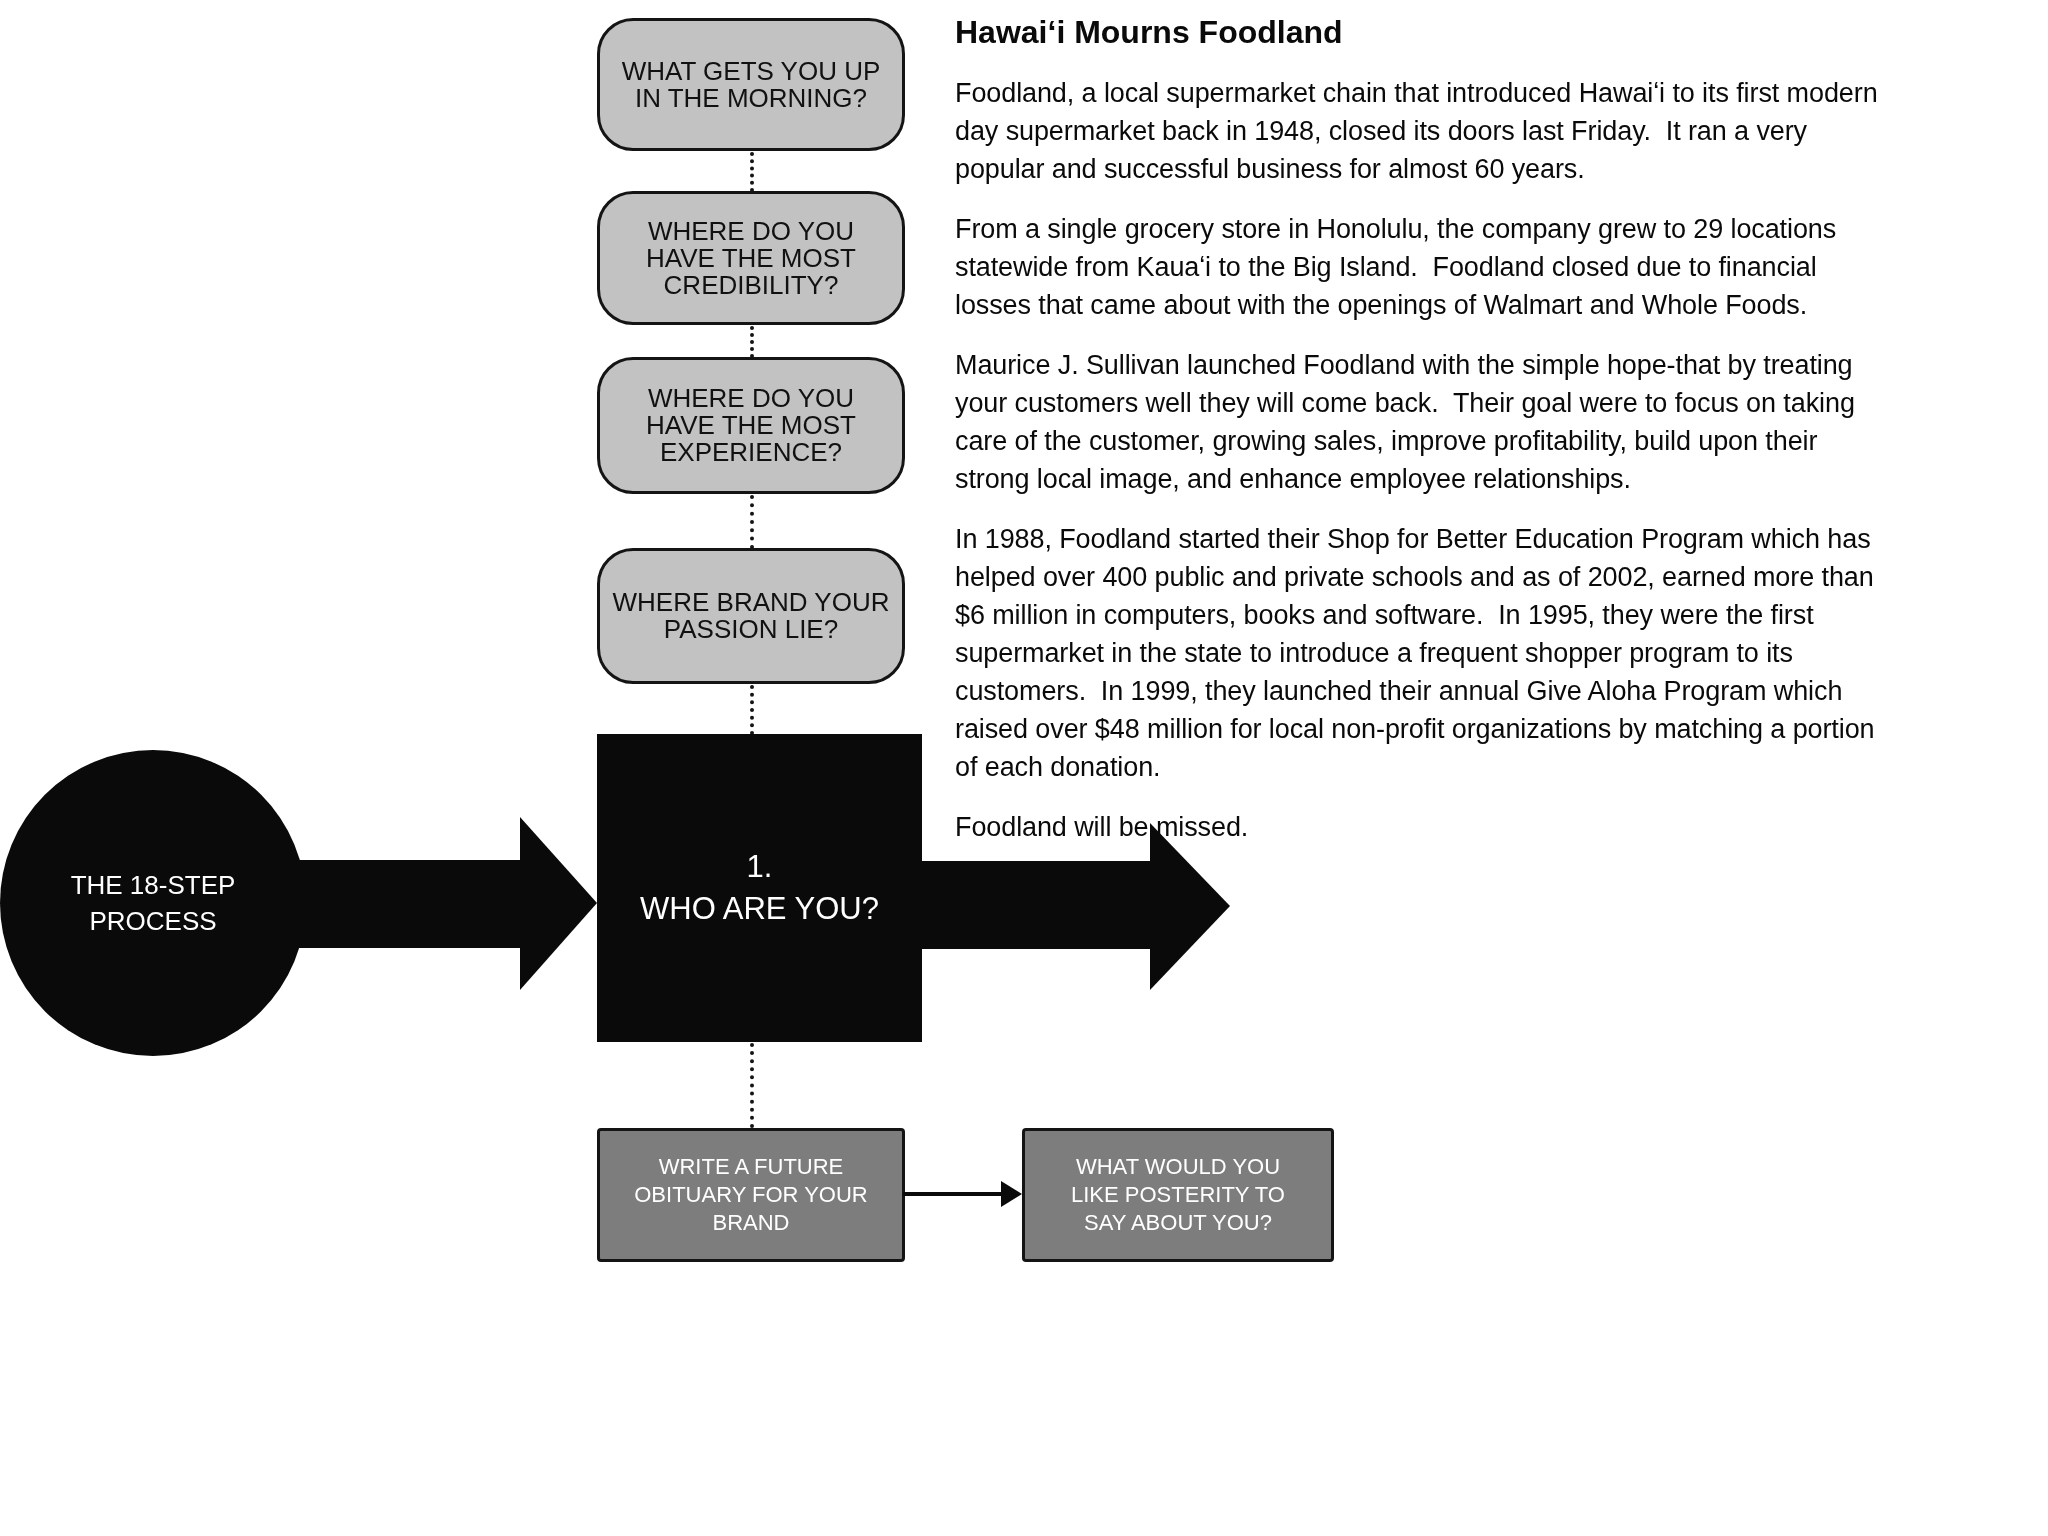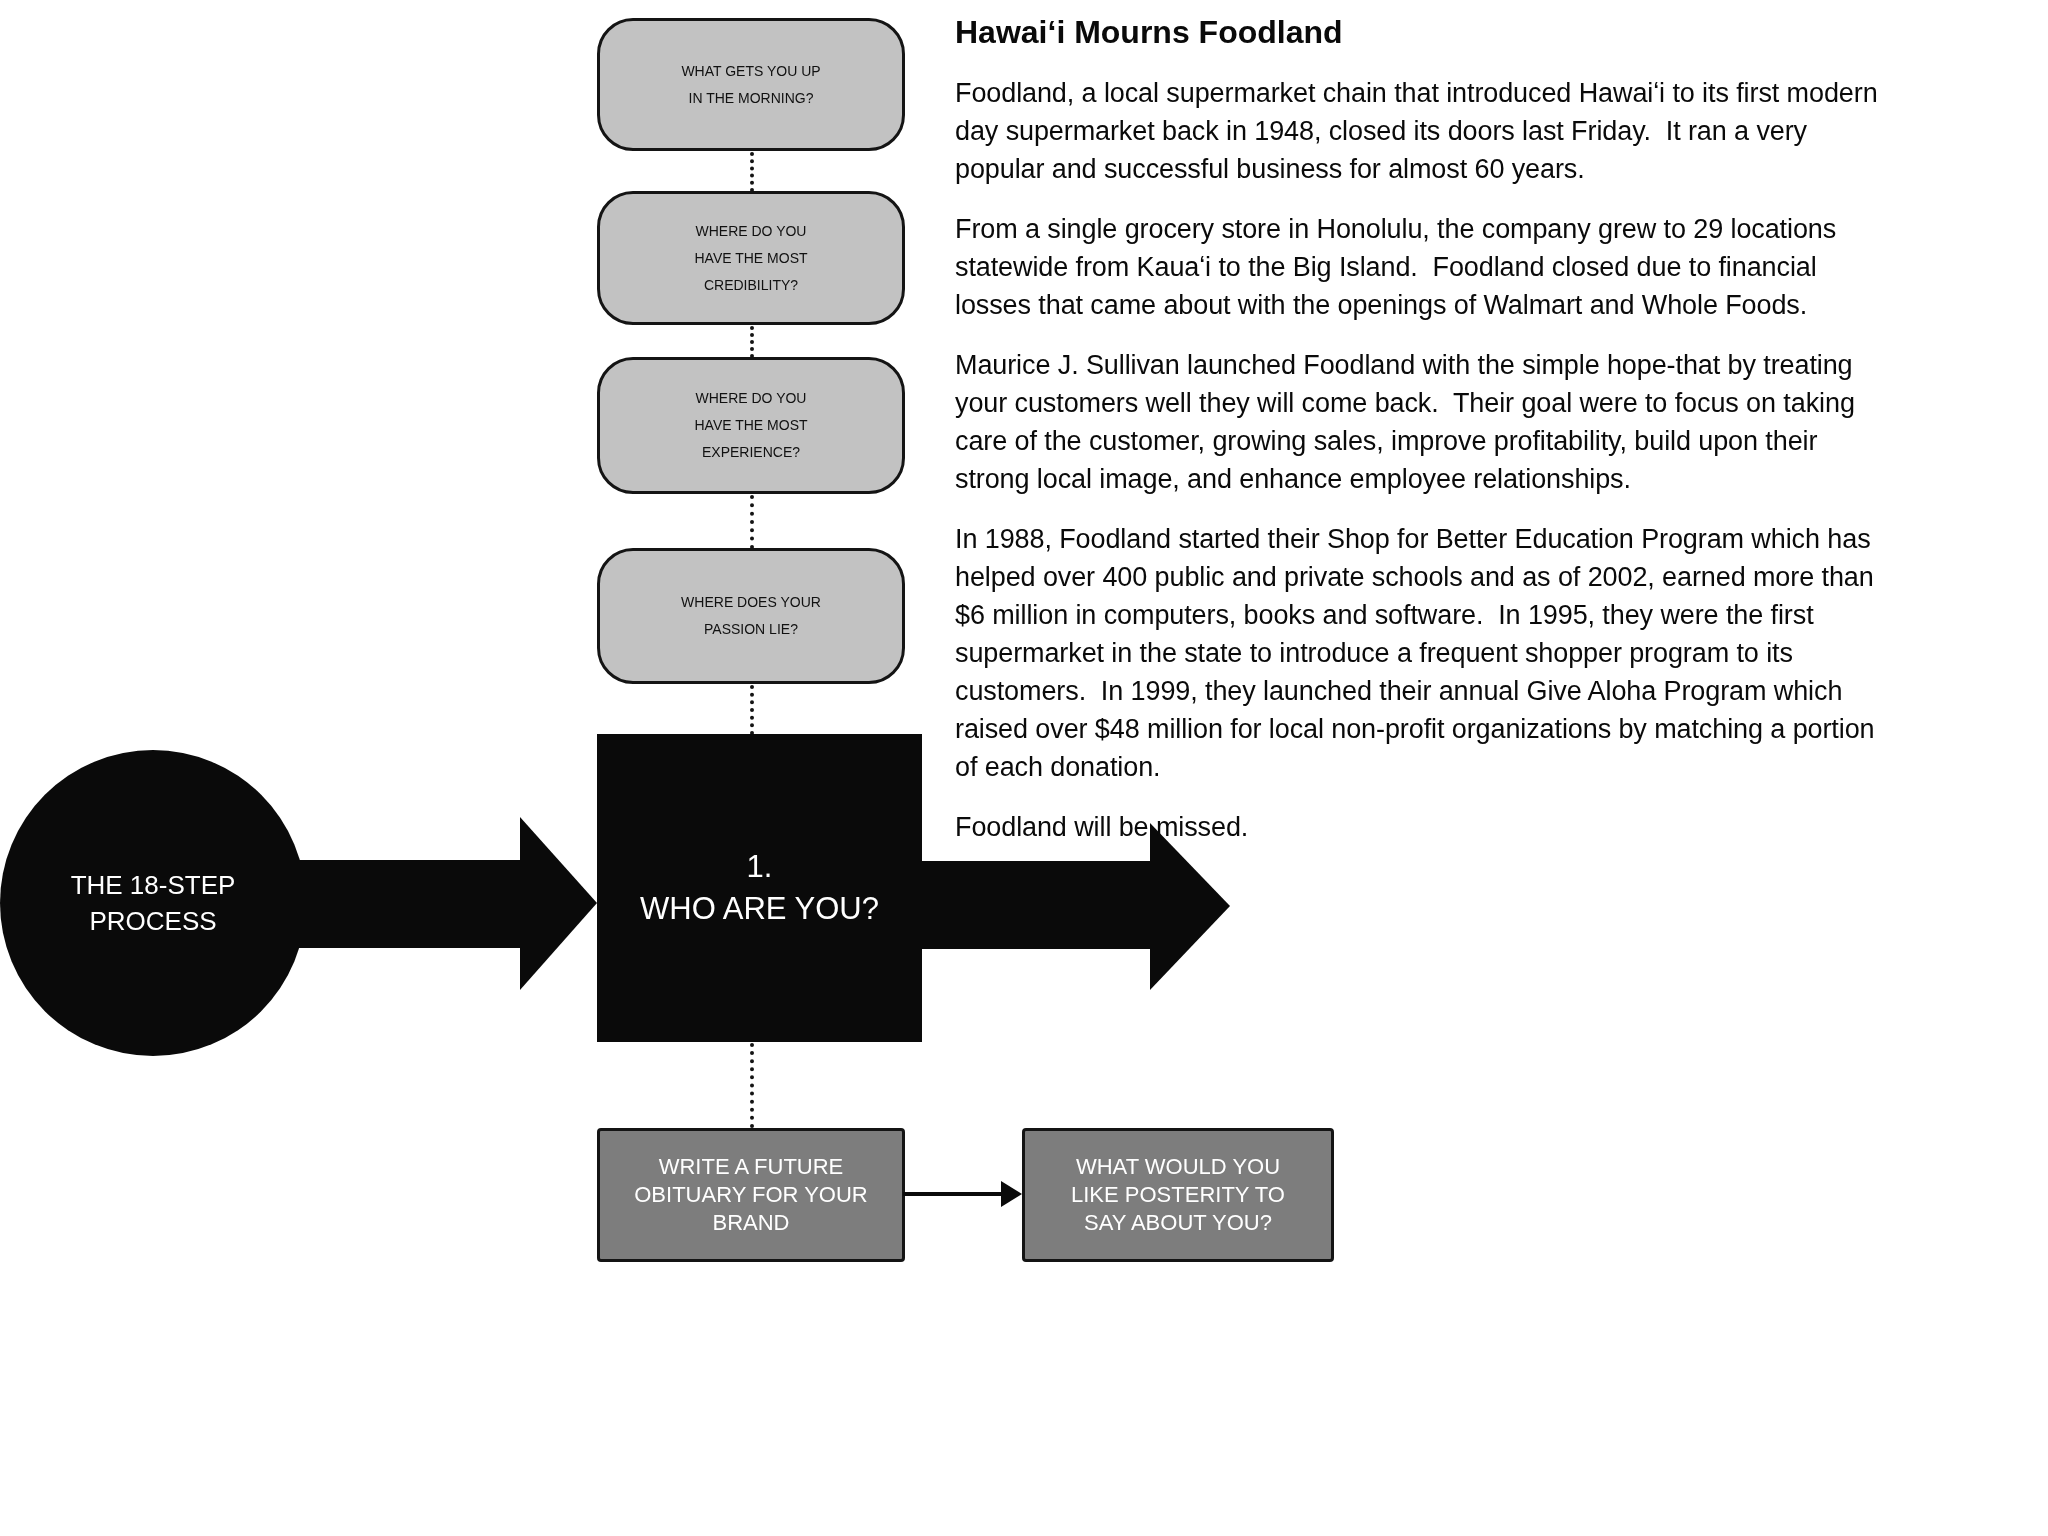--- a/index.html
+++ b/index.html
@@ -13,21 +13,21 @@
     color: #111111;
   }
   
   .shape { position: absolute; box-sizing: border-box; }
   .qbox {
     background: #c2c2c2;
     border: 3px solid #141414;
     border-radius: 36px;
     display: flex; align-items: center; justify-content: center;
     text-align: center;
-    font-size: 14px; line-height: 27px;
+    font-size: 26px; line-height: 27px;
     color: #111111;
     white-space: pre-line;
   }
   .darkbox {
     background: #7d7d7d;
     border: 3px solid #141414;
     border-radius: 4px;
     display: flex; align-items: center; justify-content: center;
     text-align: center;
     font-size: 22px; line-height: 28px;
@@ -86,21 +86,21 @@
   <div class="shape dotline" style="left:750px; top:1043px; height:85px;"></div>
 
   <div class="shape qbox" style="left:597px; top:18px;  width:308px; height:133px;">WHAT GETS YOU UP
 IN THE MORNING?</div>
   <div class="shape qbox" style="left:597px; top:191px; width:308px; height:134px;">WHERE DO YOU
 HAVE THE MOST
 CREDIBILITY?</div>
   <div class="shape qbox" style="left:597px; top:357px; width:308px; height:137px;">WHERE DO YOU
 HAVE THE MOST
 EXPERIENCE?</div>
-  <div class="shape qbox" style="left:597px; top:548px; width:308px; height:136px;">WHERE DOES YOUR
+  <div class="shape qbox" style="left:597px; top:548px; width:308px; height:136px;">WHERE BRAND YOUR
 PASSION LIE?</div>
 
   <div class="shape hub" style="left:0px; top:750px; width:306px; height:306px;">THE 18-STEP
 PROCESS</div>
 
   <div class="shape shaft" style="left:255px; top:860px; width:266px; height:88px;"></div>
   <div class="shape tri" style="left:520px; top:817px; border-top:86px solid transparent; border-bottom:87px solid transparent; border-left:77px solid #0a0a0a;"></div>
 
   <div class="shape blacksq" style="left:597px; top:734px; width:325px; height:308px;">1.
 WHO ARE YOU?</div>

